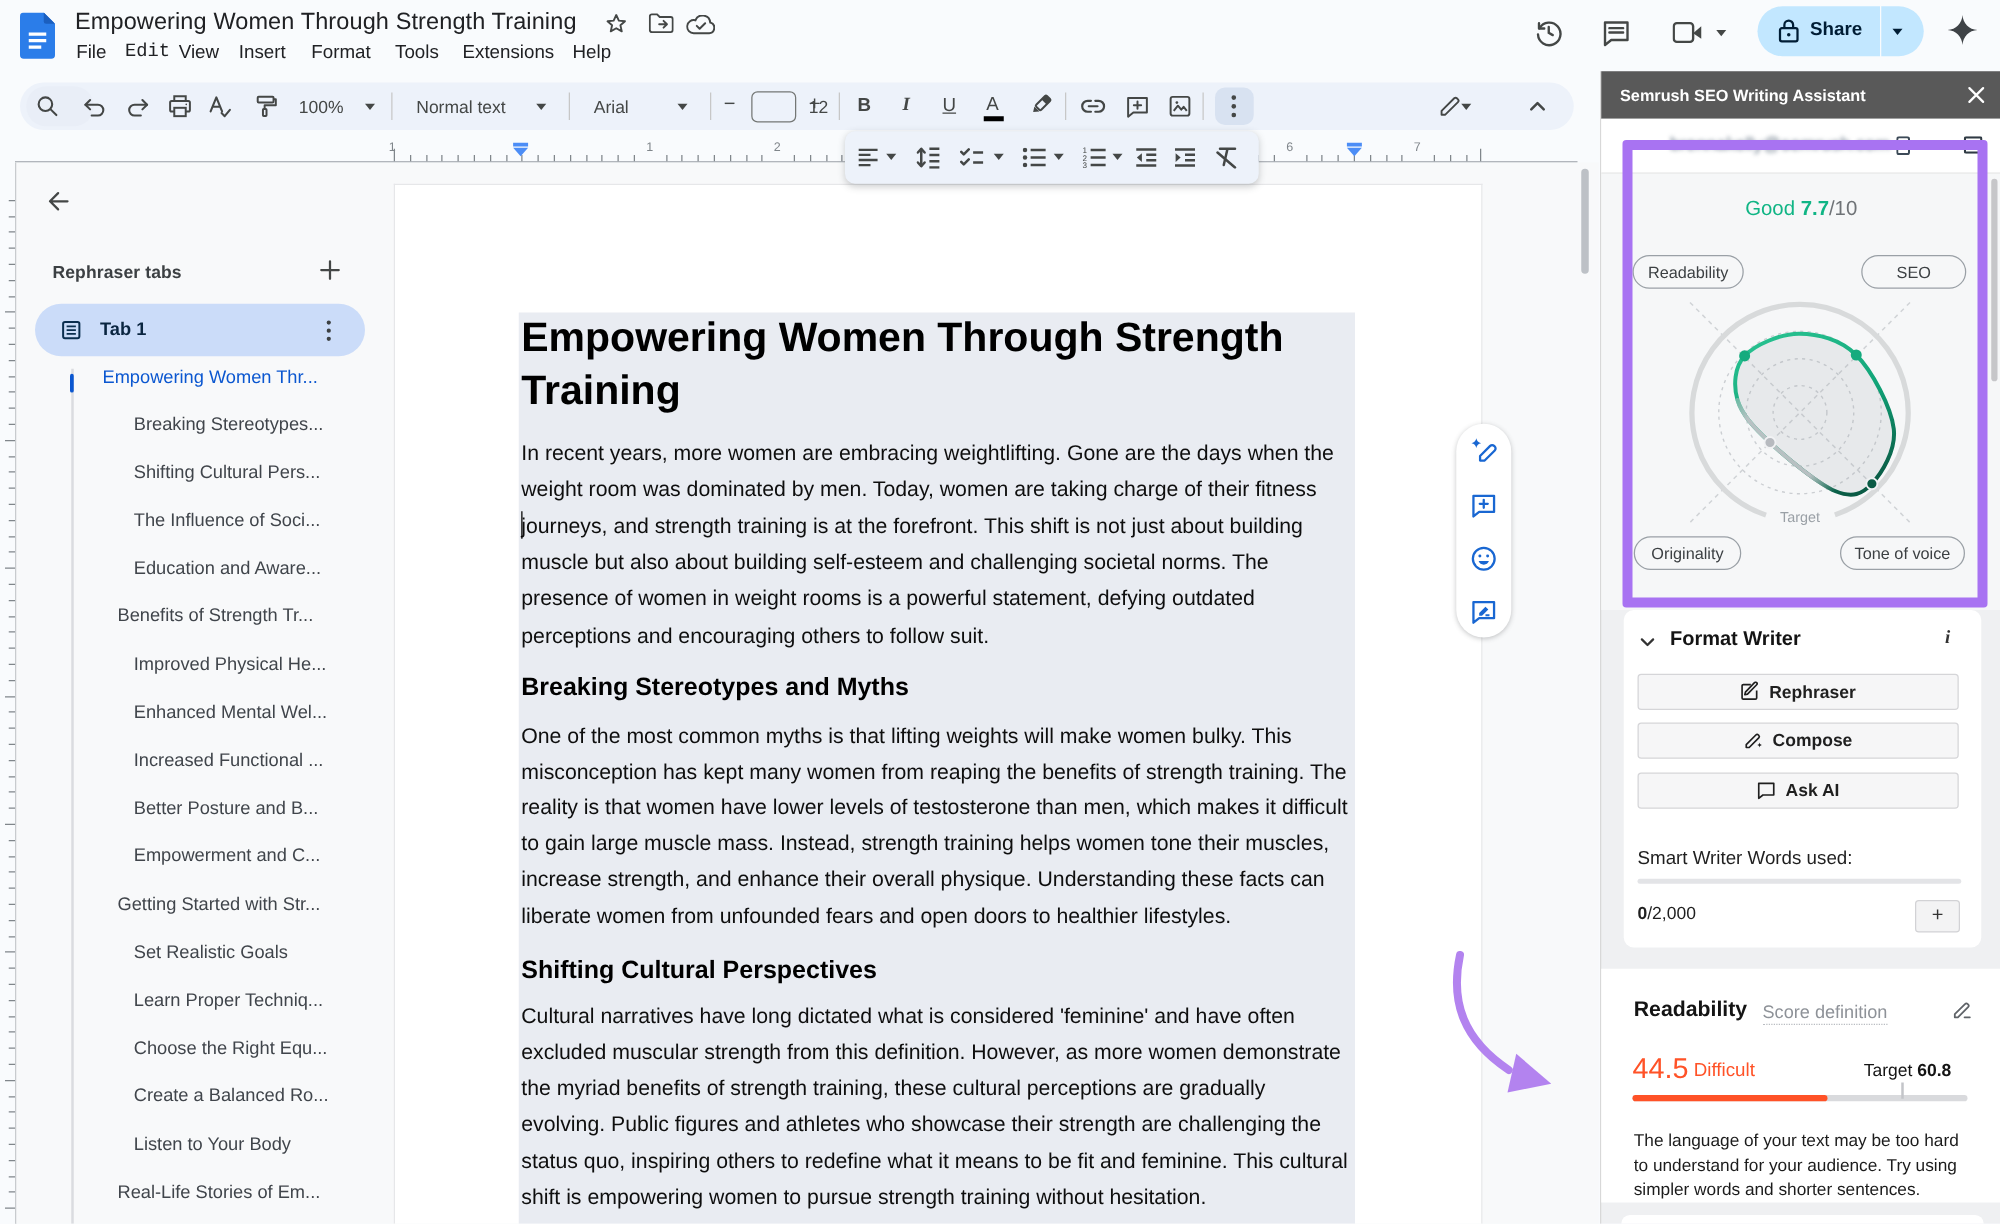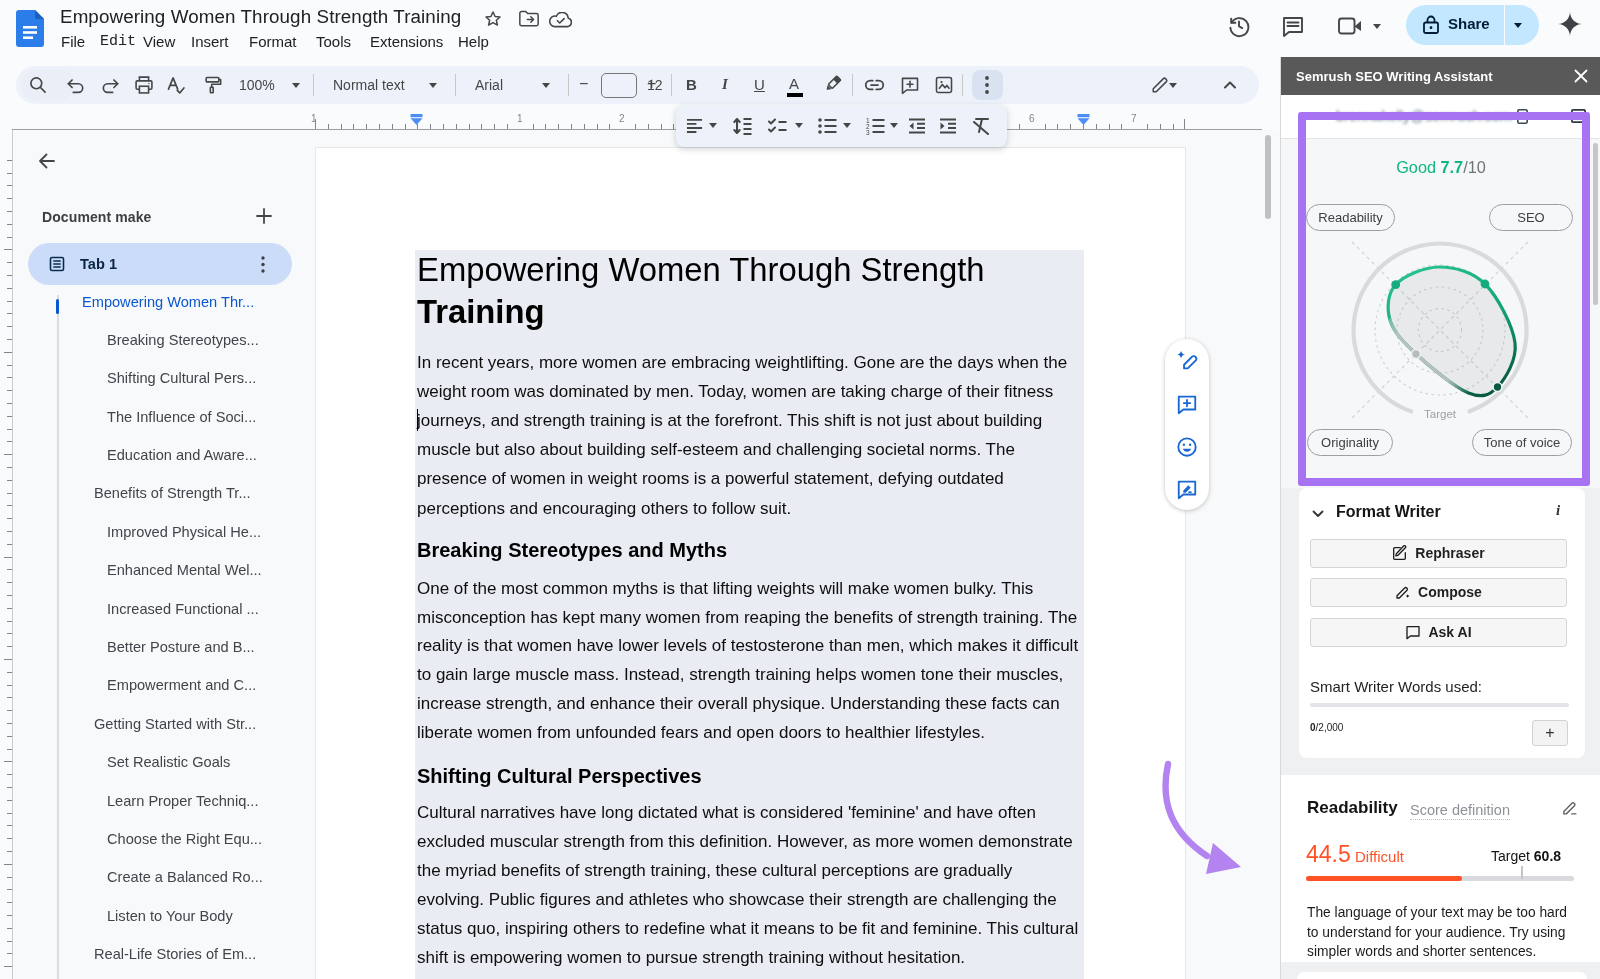--- a/index.html
+++ b/index.html
@@ -350,21 +350,21 @@
 <div class="abs" style="left:7px; top:927.8px; width:4.5px; height:1px; background:#80868b;"></div>
 <div class="abs" style="left:7px; top:940.6px; width:4.5px; height:1px; background:#80868b;"></div>
 <div class="abs" style="left:7px; top:953.4px; width:4.5px; height:1px; background:#80868b;"></div>
 <div class="abs" style="left:4px; top:966.2px; width:7.5px; height:1px; background:#80868b;"></div>
 </div>
 
 <div class="abs" id="canvas"></div>
 <div class="abs" id="page"></div>
 <div class="abs" id="selbg"></div>
 <div class="abs" id="doctext">
-<div class="dline" style="top:253.9px; font-size:32.8px; line-height:32.8px; font-weight:normal; color:#000;">Empowering Women Through Strength</div>
+<div class="dline" style="top:253.9px; font-size:32.8px; line-height:32.8px; font-weight:bold; color:#000;">Empowering Women Through Strength</div>
 <div class="dline" style="top:296.2px; font-size:32.8px; line-height:32.8px; font-weight:bold; color:#000;">Training</div>
 <div class="dline" style="top:353.6px;">In recent years, more women are embracing weightlifting. Gone are the days when the</div>
 <div class="dline" style="top:382.6px;">weight room was dominated by men. Today, women are taking charge of their fitness</div>
 <div class="dline" style="top:411.6px;">journeys, and strength training is at the forefront. This shift is not just about building</div>
 <div class="dline" style="top:440.6px;">muscle but also about building self-esteem and challenging societal norms. The</div>
 <div class="dline" style="top:470.1px;">presence of women in weight rooms is a powerful statement, defying outdated</div>
 <div class="dline" style="top:499.6px;">perceptions and encouraging others to follow suit.</div>
 <div class="dline" style="top:579.6px;">One of the most common myths is that lifting weights will make women bulky. This</div>
 <div class="dline" style="top:608.6px;">misconception has kept many women from reaping the benefits of strength training. The</div>
 <div class="dline" style="top:637.1px;">reality is that women have lower levels of testosterone than men, which makes it difficult</div>
@@ -379,21 +379,21 @@
 <div class="dline" style="top:948.6px;">shift is empowering women to pursue strength training without hesitation.</div>
 <div class="dline dh" style="top:540.1px;">Breaking Stereotypes and Myths</div>
 <div class="dline dh" style="top:766.1px;">Shifting Cultural Perspectives</div>
 <div class="abs" style="left:416.5px; top:409px; width:1.5px; height:22px; background:#000;"></div>
 </div>
 
 <div class="abs" id="sidebar">
 <svg class="abs" style="left:38px; top:152px;" width="18" height="18" viewBox="0 0 18 18" fill="none" stroke="#444746" stroke-width="1.8">
       <path d="M16 9 H2 M8.5 2.5 L2 9 l6.5 6.5" stroke-linecap="round" stroke-linejoin="round"></path>
     </svg>
-<div class="abs" id="doctabs">Document make</div>
+<div class="abs" id="doctabs">Rephraser tabs</div>
 <svg class="abs" style="left:255px; top:207px;" width="18" height="18" viewBox="0 0 18 18" fill="none" stroke="#444746" stroke-width="1.8">
       <path d="M9 2 v14 M2 9 h14" stroke-linecap="round"></path>
     </svg>
 <div class="abs" id="tabpill"></div>
 <svg class="abs" style="left:49px; top:256px;" width="16" height="16" viewBox="0 0 16 16" fill="none" stroke="#0a2e4f" stroke-width="1.6">
       <rect x="1.5" y="1.5" width="13" height="13" rx="1.5"></rect>
       <path d="M4.3 5 h7.4 M4.3 8 h7.4 M4.3 11 h7.4" stroke-width="1.4"></path>
     </svg>
 <div class="abs" style="left:80px; top:256px; font-size:14.6px; font-weight:bold; color:#0a2540; white-space:nowrap;">Tab 1</div>
 <svg class="abs" style="left:261px; top:256px;" width="4" height="17" viewBox="0 0 4 17" fill="#3c4043">
@@ -573,21 +573,21 @@
         </svg>Compose</div>
     <div class="swbtn" style="top:51px;"><svg style="display:inline-block; vertical-align:-3px; margin-right:7px;" width="16" height="16" viewBox="0 0 24 24" fill="none" stroke="#1f1f1f" stroke-width="2">
           <path d="M13 4 H4 a1.5 1.5 0 0 0 -1.5 1.5 V20 a1.5 1.5 0 0 0 1.5 1.5 H18.5 A1.5 1.5 0 0 0 20 20 V11"></path>
           <path d="M9 15.5 L20 4.2 a1.8 1.8 0 0 0 -2.6 -2.6 L6.5 13 L5.8 16.2 Z" stroke-linejoin="round"></path>
         </svg>Rephraser</div>
     <div class="swbtn" style="top:130px;"><svg style="display:inline-block; vertical-align:-3px; margin-right:7px;" width="16" height="16" viewBox="0 0 24 24" fill="none" stroke="#1f1f1f" stroke-width="2">
           <path d="M3 4 h18 v14 h-13 l-5 4 z" stroke-linejoin="round"></path>
         </svg>Ask AI</div>
     <div class="abs" style="left:11px; top:190px; font-size:15px; color:#1f1f1f;">Smart Writer Words used:</div>
     <div class="abs" style="left:11px; top:215px; width:259px; height:4px; background:#e3e4e7; border-radius:2px;"></div>
-    <div class="abs" style="left:11px; top:234px; font-size:10px; color:#1f1f1f;"><b>0</b>/2,000</div>
+    <div class="abs" style="left:11px; top:234px; font-size:14px; color:#1f1f1f;"><b>0</b>/2,000</div>
     <div class="abs" style="left:233px; top:232px; width:36px; height:26px; background:#f3f3f4; border:1px solid #d2d2d5; border-radius:3px; text-align:center; font-size:16px; color:#333; line-height:24px;">+</div>
   </div>
   <div class="abs" id="readsec">
     <div class="abs" style="left:26px; top:23px; font-size:17px; font-weight:bold; color:#141414;">Readability</div>
     <div class="abs" style="left:129px; top:27px; font-size:14.5px; color:#8e9298; border-bottom:1.5px dotted #b9bcc1; padding-bottom:1px;">Score definition</div>
     <svg class="abs" style="left:280px; top:24px;" width="17" height="17" viewBox="0 0 24 24" fill="none" stroke="#5f6368" stroke-width="2">
         <path d="M4 17.5 L15.5 6 a2.2 2.2 0 0 1 3.1 0 l0.4 0.4 a2.2 2.2 0 0 1 0 3.1 L7.5 21 H4 Z" stroke-linejoin="round"></path>
         <path d="M15 21 h6" stroke-linecap="round"></path>
       </svg>
     <div class="abs" style="left:25px; top:66px; font-size:23px; color:#ff5227;">44.5</div>

